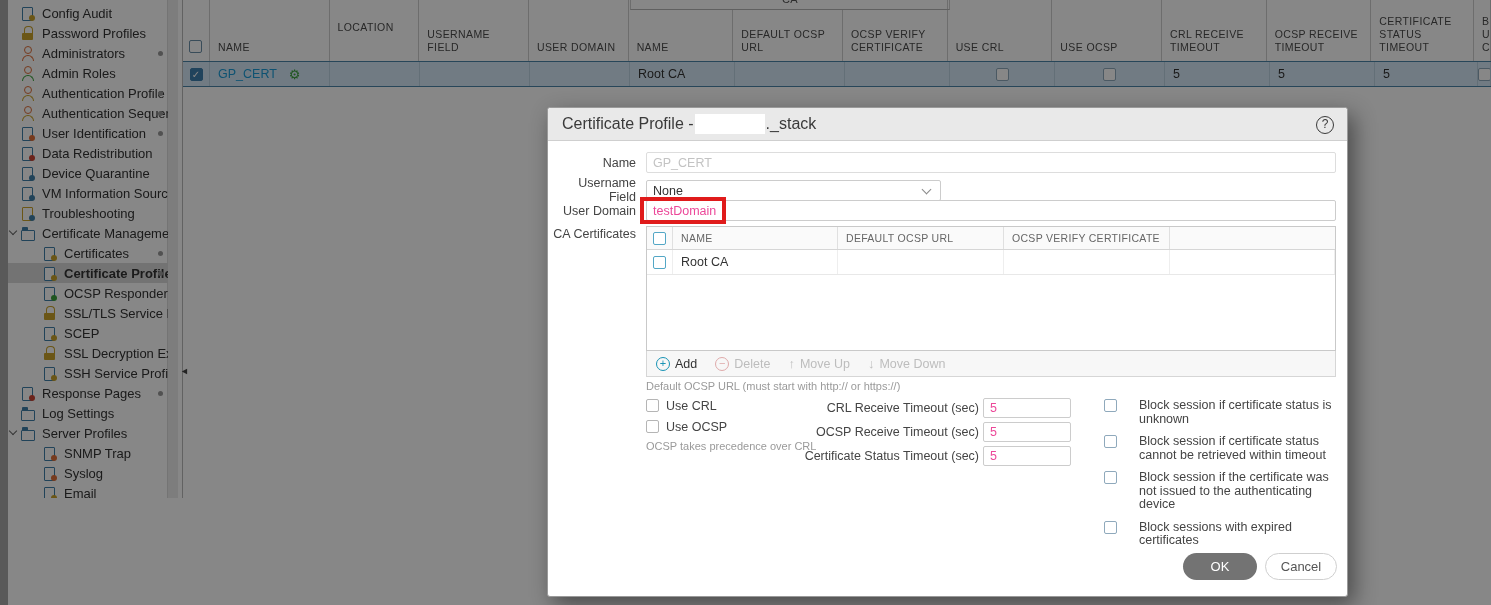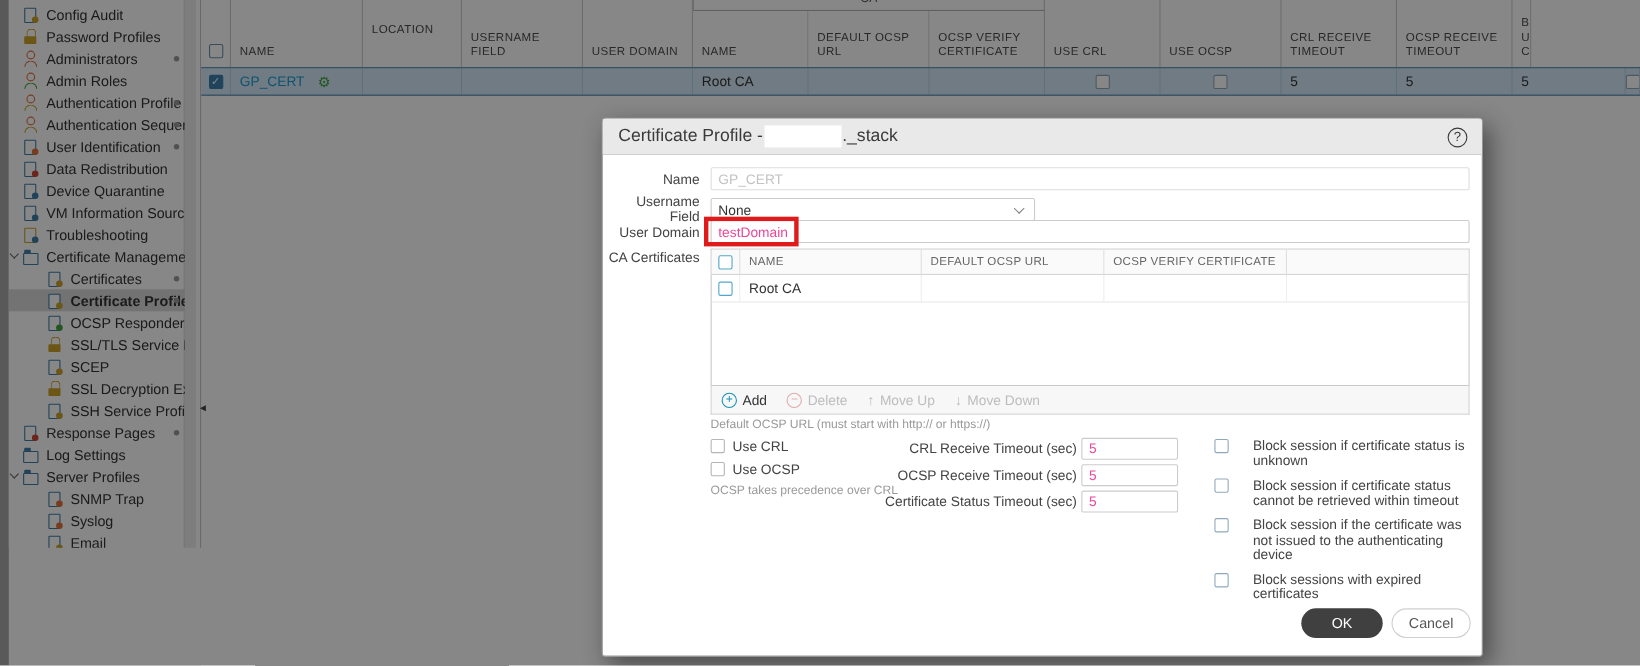--- a/index.html
+++ b/index.html
@@ -118,21 +118,21 @@
   .t-row { display:flex; align-items:center; height:20px; margin-bottom:4px; }
   .t-lab { width:240px; text-align:right; margin-right:4px; font-size:12.5px; color:#444; }
   .t-in { width:88px; height:20px; }
   .b-col { position:absolute; left:556px; top:291px; width:237px; }
   .b-item { display:flex; align-items:flex-start; gap:22px; margin-bottom:9px; font-size:12.5px;
             color:#444; line-height:13.5px; cursor:pointer; }
   .b-item .cb { flex:none; }
   .btn { position:absolute; top:445px; height:27px; border-radius:14px; font-size:13px;
          display:flex; align-items:center; justify-content:center; cursor:pointer;
          font-family:"Liberation Sans",sans-serif; }
-  .btn-ok { left:635px; width:74px; background:#404040; color:#fff; border:none; }
+  .btn-ok { left:635px; width:74px; background:#737373; color:#fff; border:none; }
   .btn-cancel { left:717px; width:72px; background:#fff; color:#555; border:1px solid #cfcfcf; }
 </style>
 </head>
 <body>
 
 <div class="page">
   <div class="edge-strip"></div>
   <div class="sidebar" id="sidebar">
     <div class="sb-track"></div>
   <div class="sb-item lv1">
@@ -297,20 +297,23 @@
           <span class="th-t">USE CRL</span>
         </div>
         <div class="th" style="width: 110px;">
           <span class="th-t">USE OCSP</span>
         </div>
         <div class="th" style="width: 105px;">
           <span class="th-t">CRL RECEIVE TIMEOUT</span>
         </div>
         <div class="th" style="width: 105px;">
           <span class="th-t">OCSP RECEIVE TIMEOUT</span>
+        </div>
+        <div class="th" style="width: 103px;">
+          <span class="th-t">CERTIFICATE STATUS TIMEOUT</span>
         </div>
         <div class="th" style="width: 13px;">
           <span class="th-t">B U C</span>
         </div>
       </div>
     <div class="group-ca">
       <span>CA</span>
     </div>
     <div class="trow" id="trow">
         <div class="td cbcol" style="width: 27px;">

